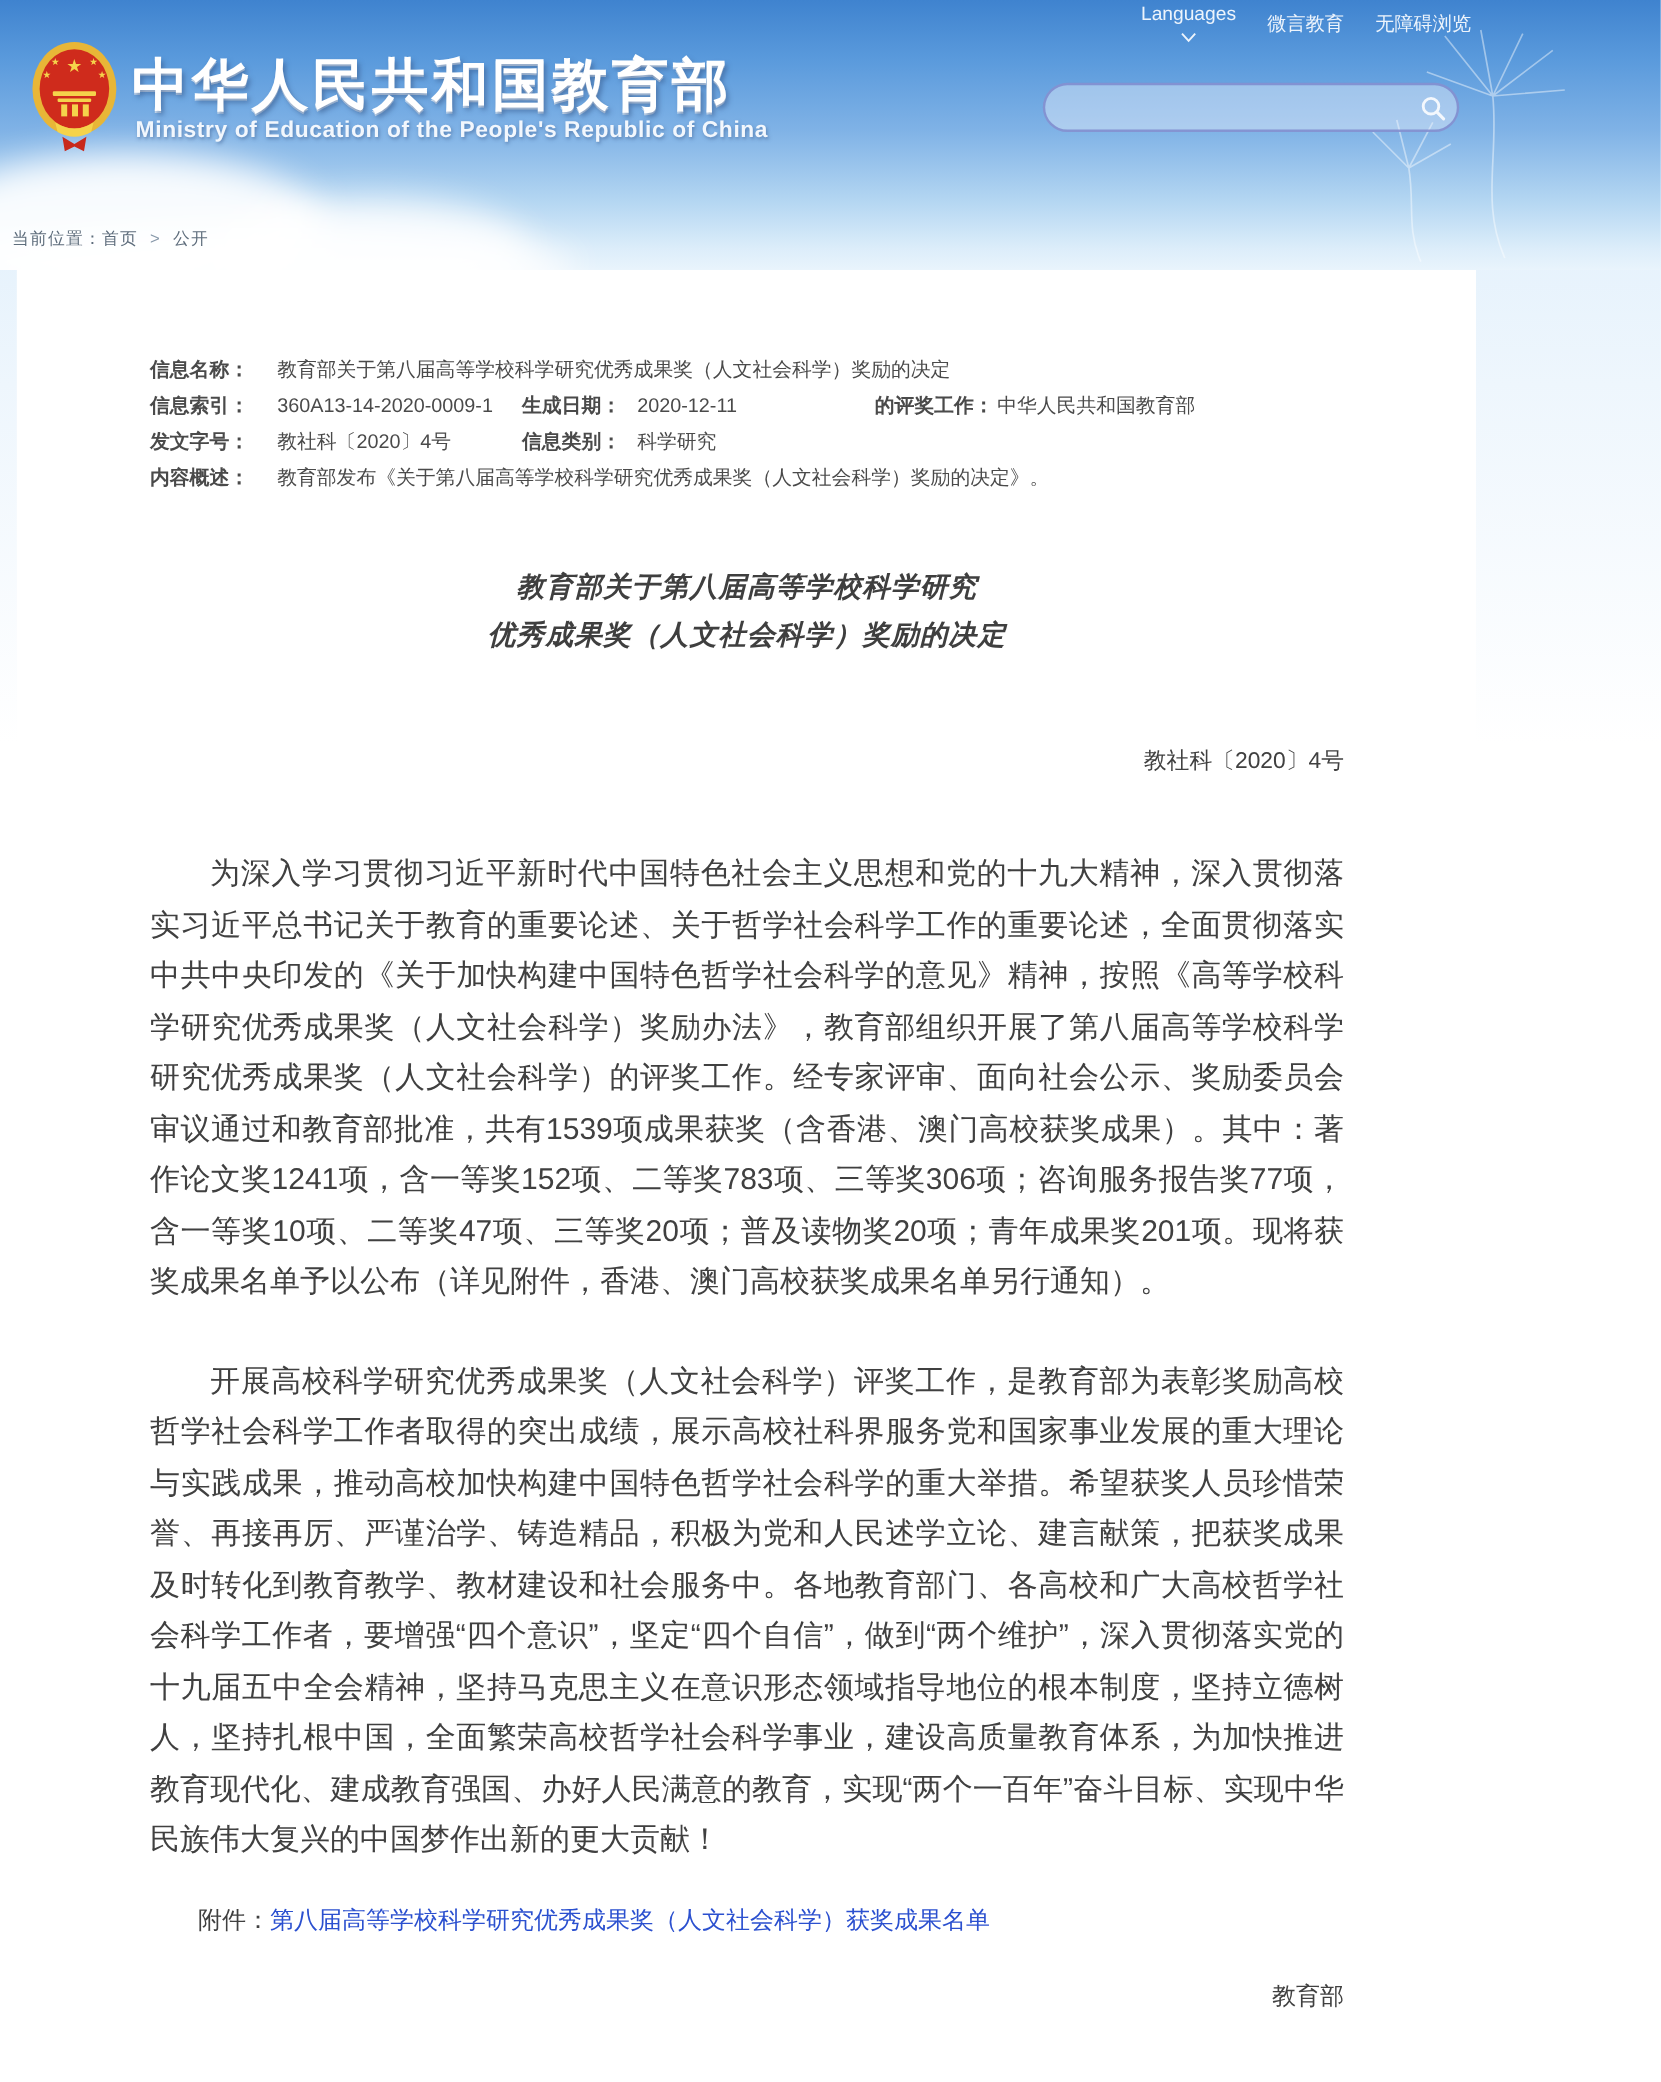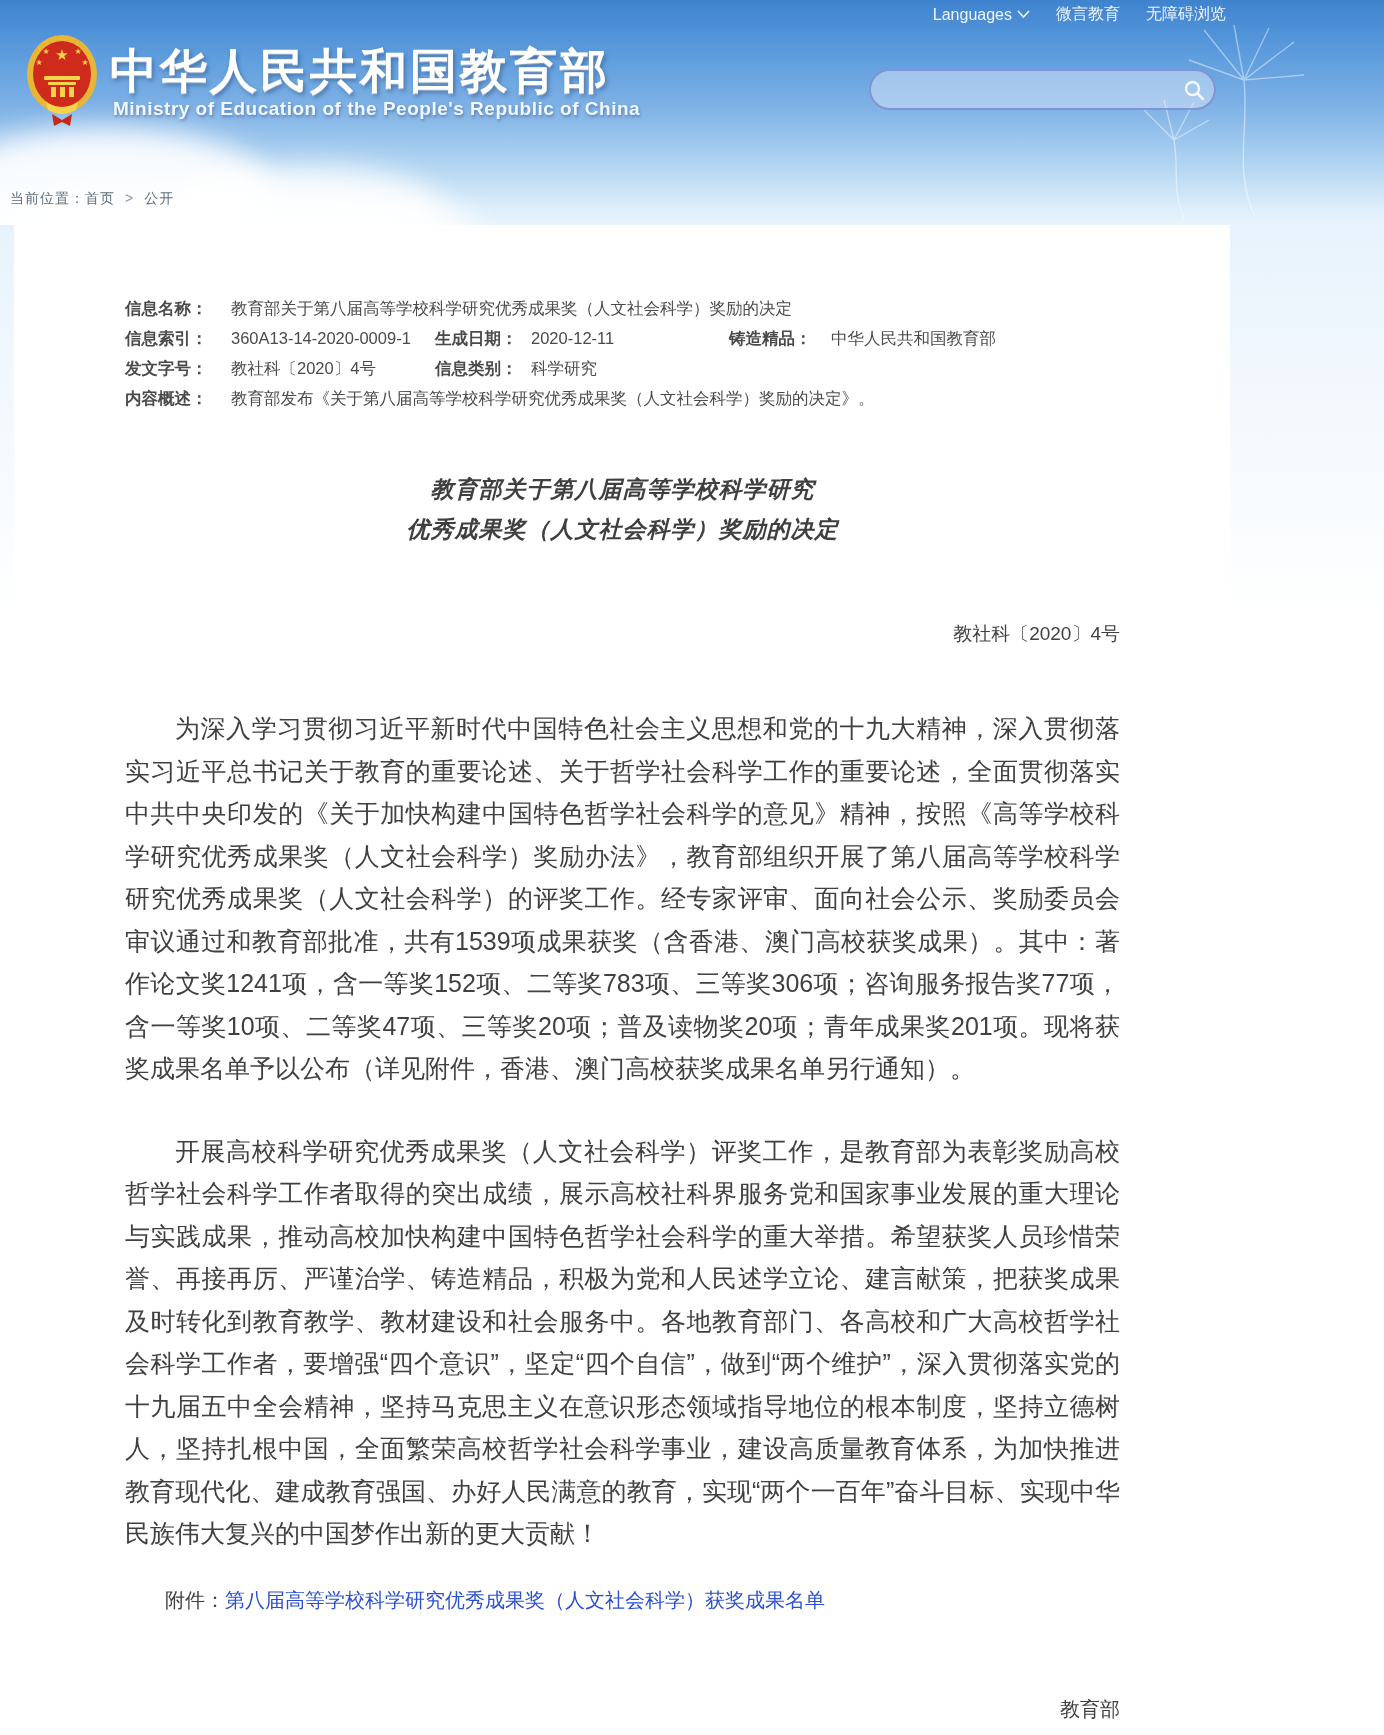--- a/index.html
+++ b/index.html
@@ -17,21 +17,21 @@
   }
   .cloud { position:absolute; border-radius:50%; filter:blur(14px); background:rgba(255,255,255,0.9); }
   .cloud.c1 { left:-60px; top:128px; width:330px; height:120px; }
   .cloud.c2 { left:180px; top:165px; width:260px; height:90px; background:rgba(255,255,255,0.75); }
   .cloud.c3 { left:-40px; top:185px; width:520px; height:80px; background:rgba(255,255,255,0.8); }
   .dandelion { position:absolute; opacity:.55; }
   .topnav {
     position:absolute; top:4px; right:158px; display:flex; align-items:center; gap:26px;
     color:#edf4fc; font-size:16px;
   }
-  .topnav a { color:#edf4fc; text-decoration:none; display:flex; align-items:center; gap:5px; cursor:pointer; }
+  .topnav a { color:#edf4fc; text-decoration:none; display:flex; align-items:center; gap:5px; cursor:pointer;flex-direction:column; }
   .logo-row { position:absolute; left:24px; top:32px; display:flex; }
   .emblem { width:76px; height:96px; }
   .site-title {
     position:absolute; left:110px; top:40px;
     font-size:47px; font-weight:bold; color:#ffffff; letter-spacing:3px;
     text-shadow:2px 3px 4px rgba(50,80,130,0.55), 0 1px 0 #cfe0f2;
   }
   .site-subtitle {
     position:absolute; left:113px; top:98px;
     font-size:19px; font-weight:bold; color:#f2f7fd; letter-spacing:.5px;
@@ -65,21 +65,21 @@
     font-size:23px; line-height:40px; letter-spacing:1px;font-style:italic;
   }
   .doc-number { margin-top:72px; text-align:right; font-size:19px; color:#404040; }
   .body-para {
     margin-top:40px; text-indent:2em; font-size:25px; line-height:42.5px;
     color:#404040; text-align:justify;
   }
   .body-para.first { margin-top:60px; }
   .attachment { margin-top:32px; font-size:20px; color:#404040; text-indent:2em; }
   .attachment a { color:#2b50cf; text-decoration:none; cursor:pointer; }
-  .sign-org { margin-top:82px; text-align:right; font-size:20px; color:#404040; }
+  .sign-org { margin-top:36px; text-align:right; font-size:20px; color:#404040; }
   .sign-date { margin-top:68px; text-align:right; font-size:23px; color:#404040; }
 </style>
 </head>
 <body>
 
 <div class="sky-header">
   <div class="cloud c1"></div>
   <div class="cloud c2"></div>
   <div class="cloud c3"></div>
 
@@ -157,21 +157,21 @@
     <tbody>
         <tr>
       <td class="lab">信息名称：</td>
       <td colspan="5">教育部关于第八届高等学校科学研究优秀成果奖（人文社会科学）奖励的决定</td>
     </tr>
     <tr>
       <td class="lab">信息索引：</td>
       <td>360A13-14-2020-0009-1</td>
       <td class="lab">生成日期：</td>
       <td>2020-12-11</td>
-      <td class="lab">铸造精品：</td>
+      <td class="lab">的评奖工作：</td>
       <td>中华人民共和国教育部</td>
     </tr>
     <tr>
       <td class="lab">发文字号：</td>
       <td>教社科〔2020〕4号</td>
       <td class="lab">信息类别：</td>
       <td colspan="3">科学研究</td>
     </tr>
     <tr>
       <td class="lab">内容概述：</td>

